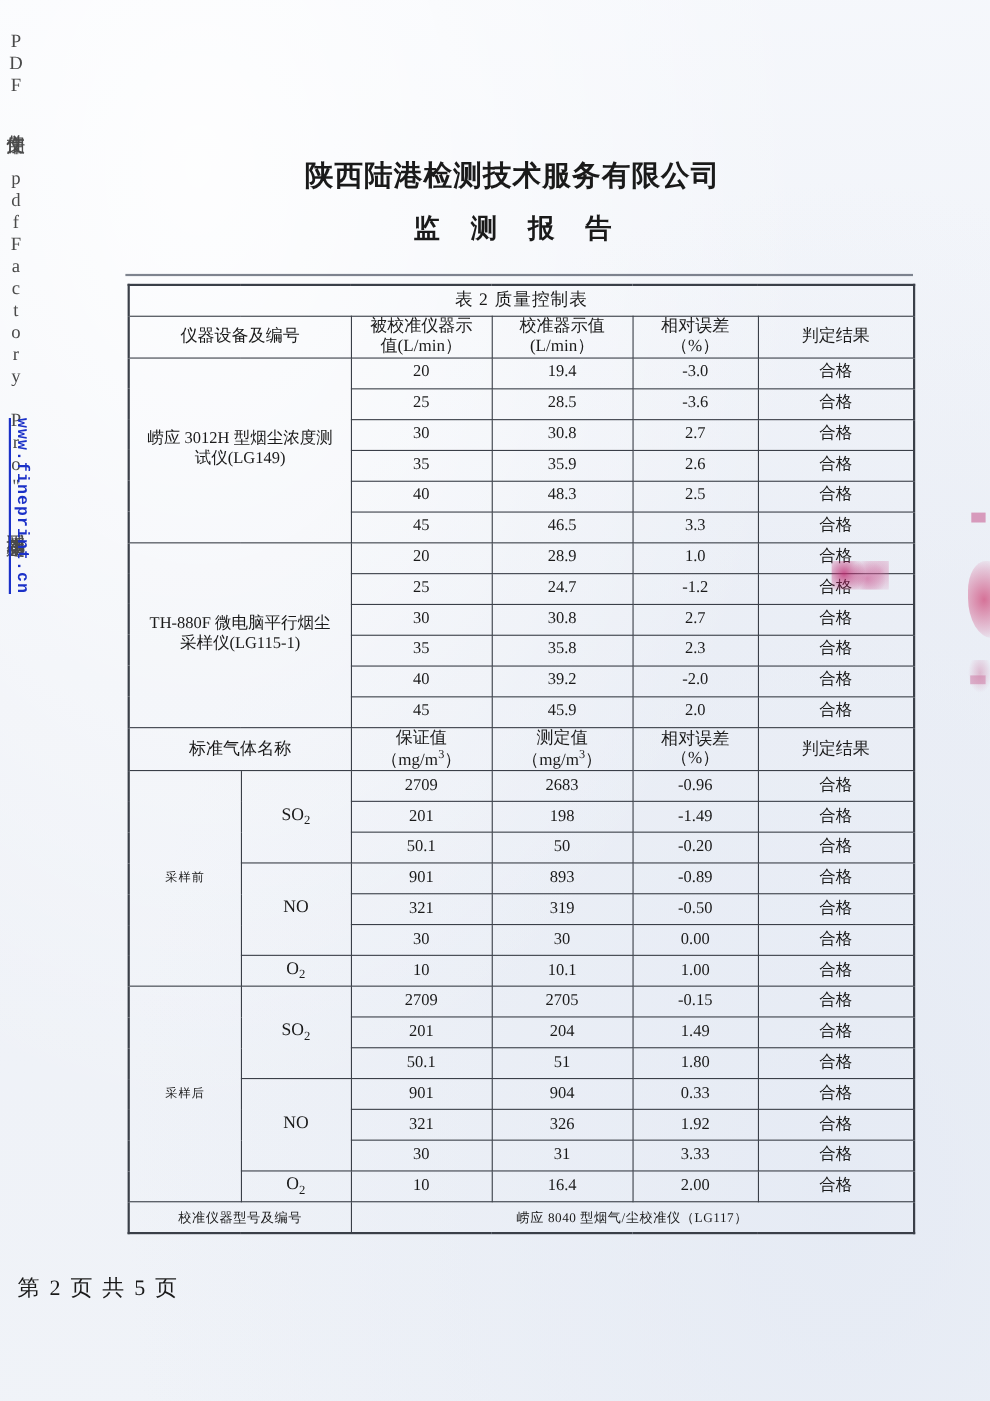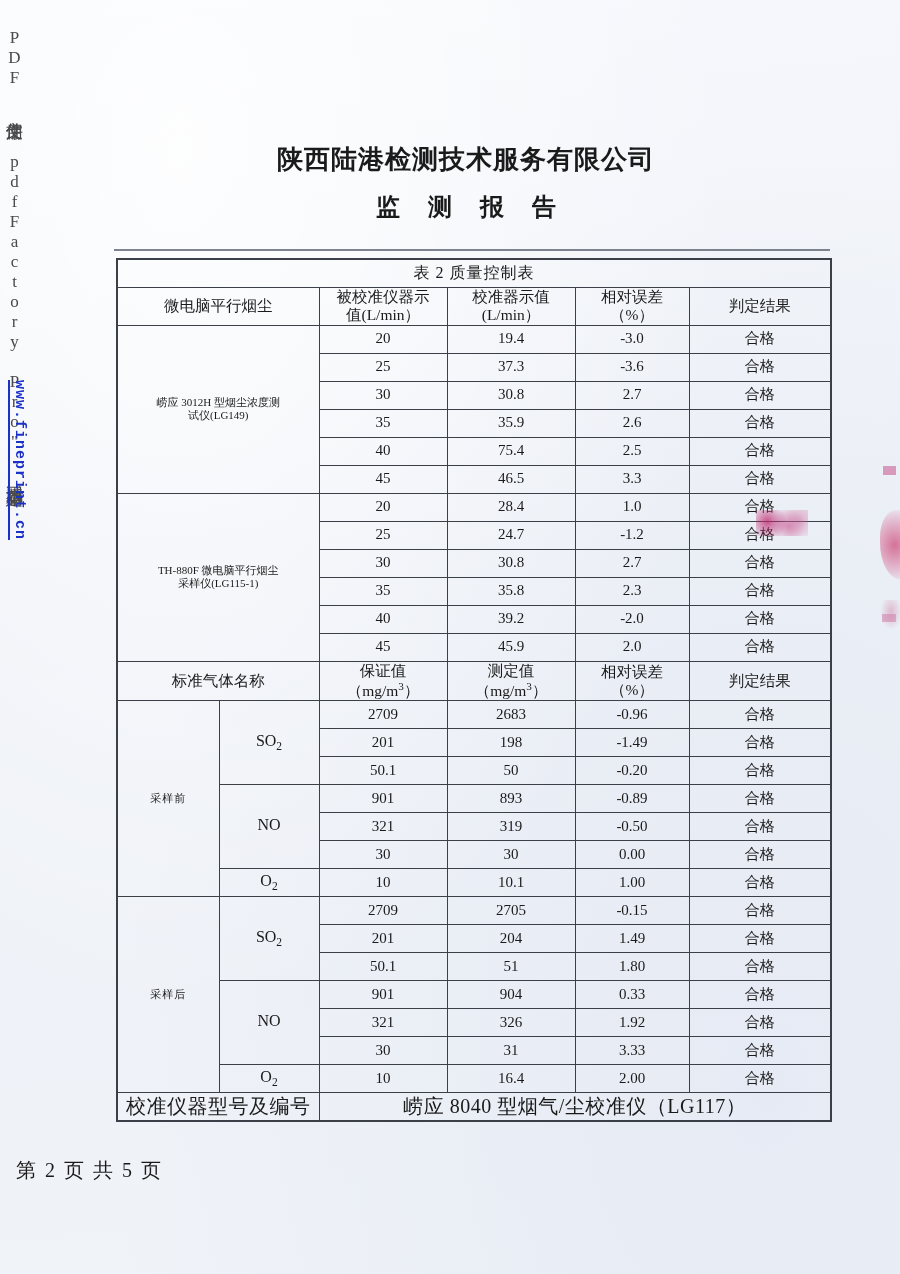--- a/index.html
+++ b/index.html
@@ -140,33 +140,33 @@
     height: 30px;
     font-size: 16px;
     letter-spacing: 1px;
     font-weight: normal;
   }
   td.colhead {
     height: 54px;
     font-size: 15.5px;
   }
   td.instr {
-    font-size: 11px;
+    font-size: 15px;
     line-height: 1.6;
     padding: 0 6px;
   }
   td.grp {
     font-size: 11px;
     letter-spacing: 1px;
   }
   td.gas {
     font-size: 16px;
   }
   td.calib {
-    font-size: 20px;
+    font-size: 12px;
     letter-spacing: .5px;
   }
   .sub { font-size: 0.72em; vertical-align: sub; }
   .sup { font-size: 0.72em; vertical-align: super; }
 
   
   .pagefoot {
     position: absolute;
     top: 1157px;
     left: 0; right: 0;
@@ -255,21 +255,21 @@
         <col style="width:114px">
         <col style="width:142px">
       </colgroup>
       <tbody>
 
         <tr class="first-row">
           <td class="caption outer-l outer-r" colspan="6">表 2   质量控制表</td>
         </tr>
 
         <tr>
-          <td class="colhead outer-l" colspan="2">微电脑平行烟尘</td>
+          <td class="colhead outer-l" colspan="2">仪器设备及编号</td>
           <td class="colhead">
             <div>被校准仪器示</div>
             <div>值(L/min）</div>
           </td>
           <td class="colhead">
             <div>校准器示值</div>
             <div>(L/min）</div>
           </td>
           <td class="colhead">
             <div>相对误差</div>
@@ -283,56 +283,56 @@
             <div>崂应 3012H 型烟尘浓度测</div>
             <div>试仪(LG149)</div>
           </td>
           <td>20</td>
           <td>19.4</td>
           <td>-3.0</td>
           <td class="outer-r">合格</td>
         </tr>
         <tr>
           <td>25</td>
-          <td>37.3</td>
+          <td>28.5</td>
           <td>-3.6</td>
           <td class="outer-r">合格</td>
         </tr>
         <tr>
           <td>30</td>
           <td>30.8</td>
           <td>2.7</td>
           <td class="outer-r">合格</td>
         </tr>
         <tr>
           <td>35</td>
           <td>35.9</td>
           <td>2.6</td>
           <td class="outer-r">合格</td>
         </tr>
         <tr>
           <td>40</td>
-          <td>75.4</td>
+          <td>48.3</td>
           <td>2.5</td>
           <td class="outer-r">合格</td>
         </tr>
         <tr>
           <td>45</td>
           <td>46.5</td>
           <td>3.3</td>
           <td class="outer-r">合格</td>
         </tr>
 
         <tr>
           <td class="instr outer-l" colspan="2" rowspan="6">
             <div>TH-880F 微电脑平行烟尘</div>
             <div>采样仪(LG115-1)</div>
           </td>
           <td>20</td>
-          <td>28.4</td>
+          <td>28.9</td>
           <td>1.0</td>
           <td class="outer-r">合格</td>
         </tr>
         <tr>
           <td>25</td>
           <td>24.7</td>
           <td>-1.2</td>
           <td class="outer-r">合格</td>
         </tr>
         <tr>

